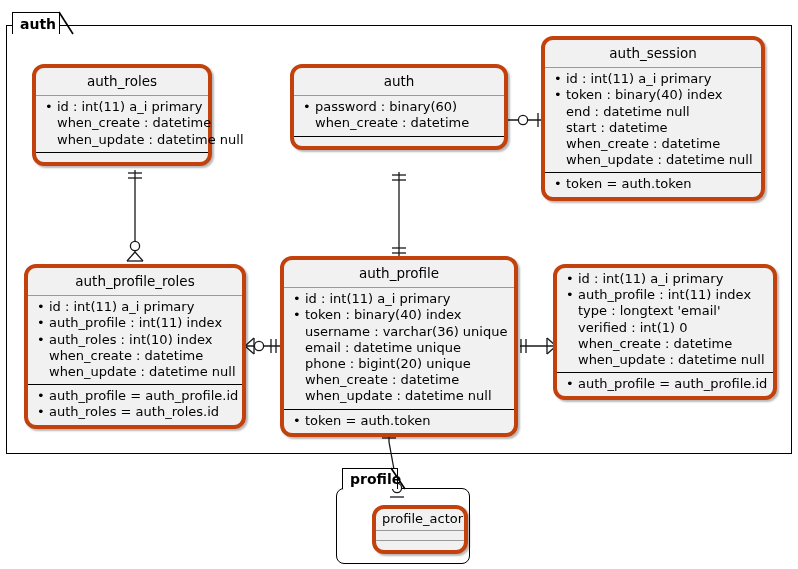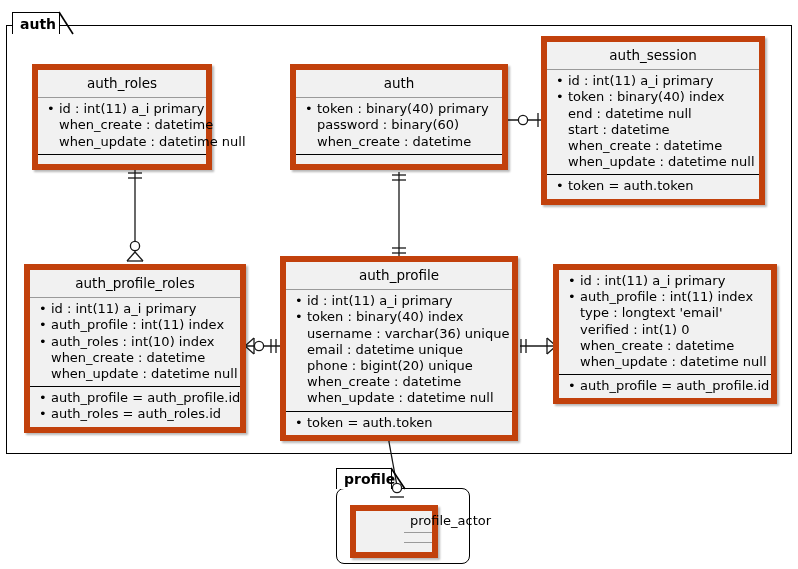--- a/index.html
+++ b/index.html
@@ -11,21 +11,21 @@
   .pkg .pkg-body{position:absolute;left:0;box-sizing:border-box;
        border:1.6px solid #000;background:transparent;}
   .pkg .pkg-tab{position:absolute;top:0;left:0;box-sizing:border-box;
        border:1.6px solid #000;border-bottom:none;background:#fff;
        display:flex;align-items:center;padding:0 6px 0 7px;
        font-weight:bold;font-size:14px;line-height:1;z-index:3;}
   .pkg .pkg-tab-skew{position:absolute;z-index:3;}
 
   
   .ent{position:absolute;box-sizing:border-box;background:#F1F1F1;
-       border:6px solid #c2410c;border-radius:0;
+       border:4px solid #c2410c;border-radius:12px;
        box-shadow:2px 2px 2px rgba(0,0,0,0.28);z-index:2;}
   .ent .hdr{text-align:center;font-size:13.5px;line-height:1.05;
        padding:6px 8px 7px 8px;border-bottom:1px solid #9A9A9A;}
   .ent .sec{padding:3px 8px 4px 8px;border-bottom:1px solid #000;}
   .ent .sec.last{border-bottom:none;}
   .ent .sec.empty{height:9px;padding:0;}
   .ent .row{font-size:13px;line-height:16.2px;white-space:nowrap;
        position:relative;padding-left:13px;}
   .ent .row .bullet{position:absolute;left:1px;top:0;width:13px;
        text-align:left;font-size:13px;line-height:16.2px;}
@@ -42,21 +42,21 @@
     <span>auth</span>
   </div>
 
   <svg class="pkg-tab-skew" style="left:52px;top:4px;" width="22" height="28">
     <line x1="1" y1="2" x2="15" y2="24" stroke="#000" stroke-width="1.6"></line>
   </svg>
   <div class="pkg-body" style="top:19px;width:786px;height:429px;"></div>
 </div>
 
 <div class="pkg" style="left:330px;top:466px;width:146px;height:100px;">
-  <div class="pkg-tab" style="left:6px;top:2px;width:56px;height:21px;">
+  <div class="pkg-tab" style="left:12px;top:2px;width:56px;height:21px;">
     <span>profile</span>
   </div>
   <svg class="pkg-tab-skew" style="left:60px;top:0px;" width="22" height="27">
     <line x1="1" y1="2" x2="15" y2="23" stroke="#000" stroke-width="1.6"></line>
   </svg>
   <div class="pkg-body" style="left:6px;top:22px;width:134px;height:76px;border-radius:8px;"></div>
 </div>
 
 <div class="conn" style="left:497px;top:108px;">
   <svg width="50" height="24">
@@ -130,21 +130,21 @@
     <div class="row"><span class="bullet">•</span><span>id : int(11) a_i primary</span></div>
     <div class="row"><span class="bullet"></span><span>when_create : datetime</span></div>
     <div class="row"><span class="bullet"></span><span>when_update : datetime null</span></div>
   </div>
   <div class="sec last empty"></div>
 </div>
 
 <div class="ent" style="left:290px;top:64px;width:218px;">
   <div class="hdr">auth</div>
   <div class="sec">
-    <div class="row"><span class="bullet">•</span><span>token : binary(40) primary</span></div>
+    <div class="row"><span class="bullet">•</span></div>
     <div class="row"><span class="bullet"></span><span>password : binary(60)</span></div>
     <div class="row"><span class="bullet"></span><span>when_create : datetime</span></div>
   </div>
   <div class="sec last empty"></div>
 </div>
 
 <div class="ent" style="left:541px;top:36px;width:224px;">
   <div class="hdr">auth_session</div>
   <div class="sec">
     <div class="row"><span class="bullet">•</span><span>id : int(11) a_i primary</span></div>
@@ -197,17 +197,17 @@
     <div class="row"><span class="bullet"></span><span>type : longtext 'email'</span></div>
     <div class="row"><span class="bullet"></span><span>verified : int(1) 0</span></div>
     <div class="row"><span class="bullet"></span><span>when_create : datetime</span></div>
     <div class="row"><span class="bullet"></span><span>when_update : datetime null</span></div>
   </div>
   <div class="sec last">
     <div class="row"><span class="bullet">•</span><span>auth_profile = auth_profile.id</span></div>
   </div>
 </div>
 
-<div class="ent" style="left:350px;top:505px;width:88px;padding-left:48px;">
+<div class="ent" style="left:372px;top:505px;width:96px;">
   <div class="hdr" style="text-align:left;padding:3px 6px 4px 6px;font-size:13px;">profile_actor</div>
   <div class="sec empty" style="border-bottom:1px solid #9A9A9A;"></div>
   <div class="sec last empty"></div>
 </div>
 
 </body></html>

